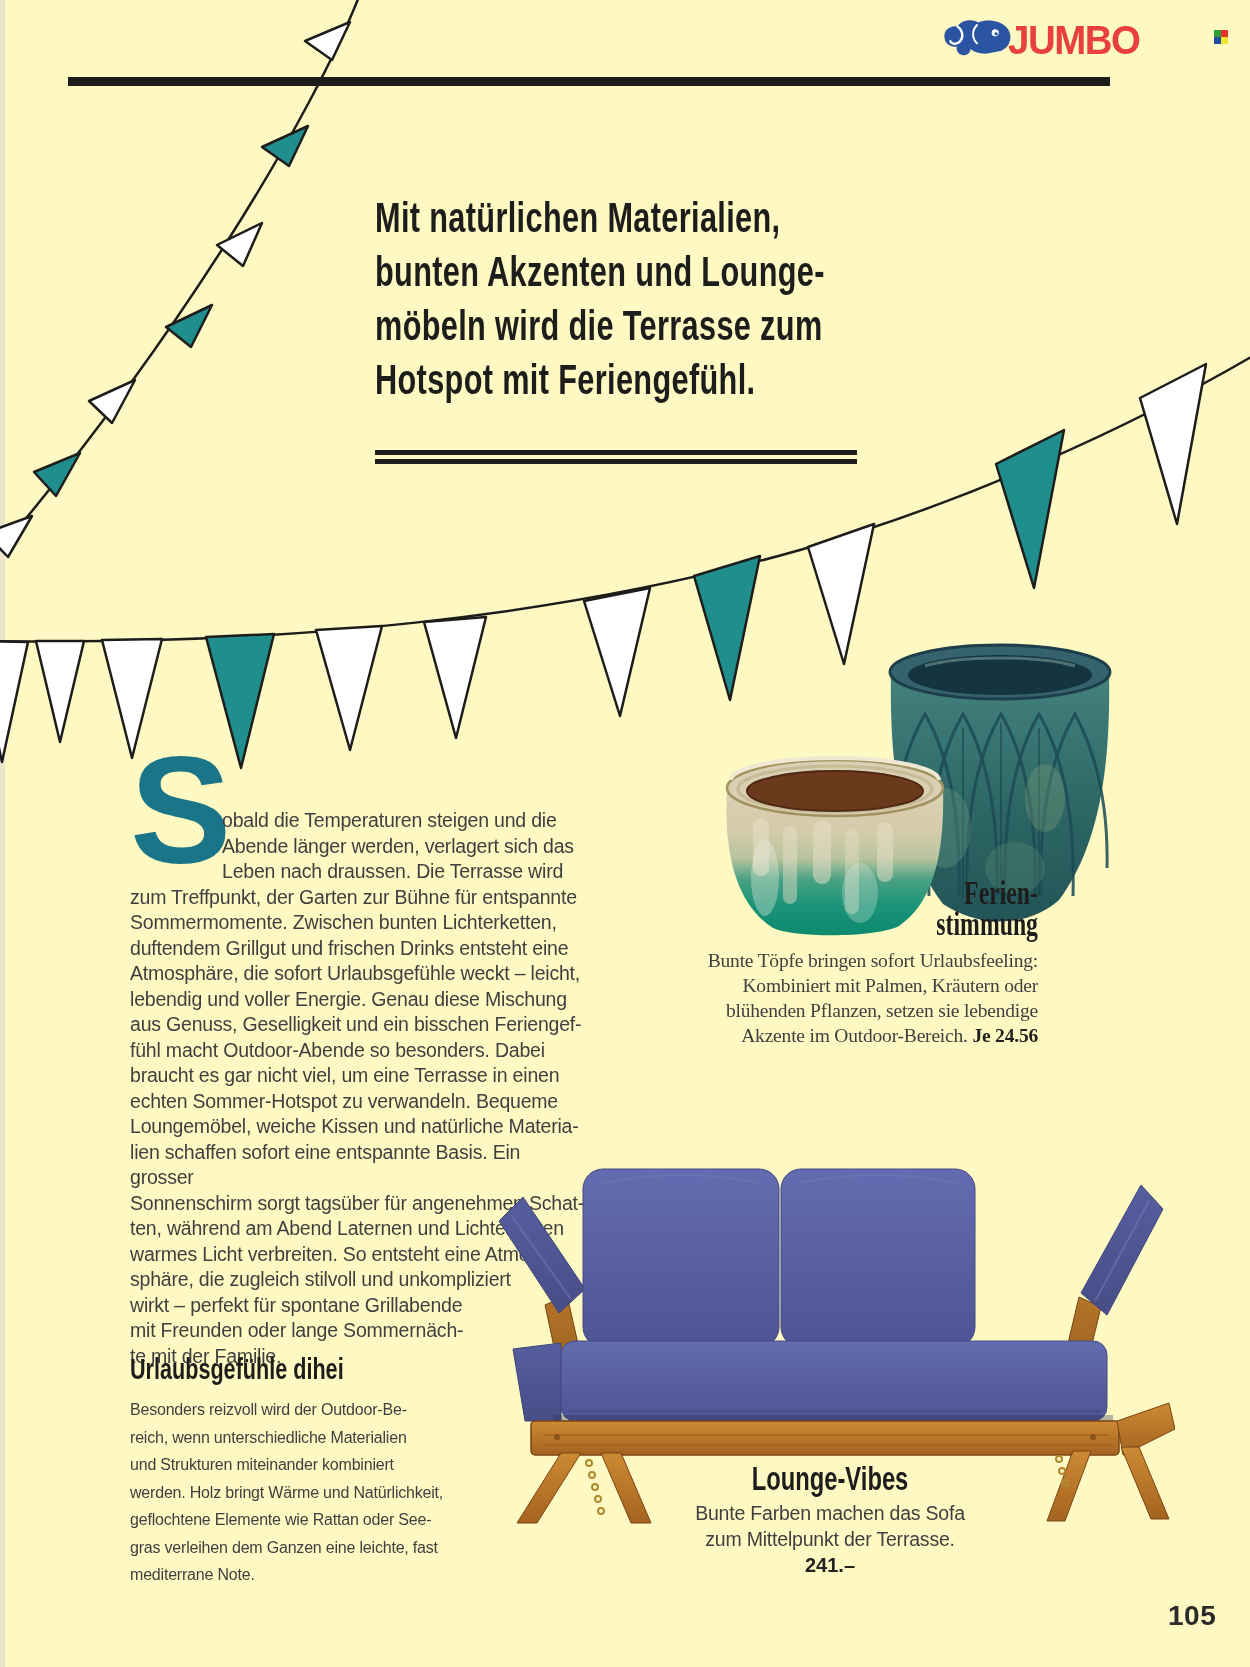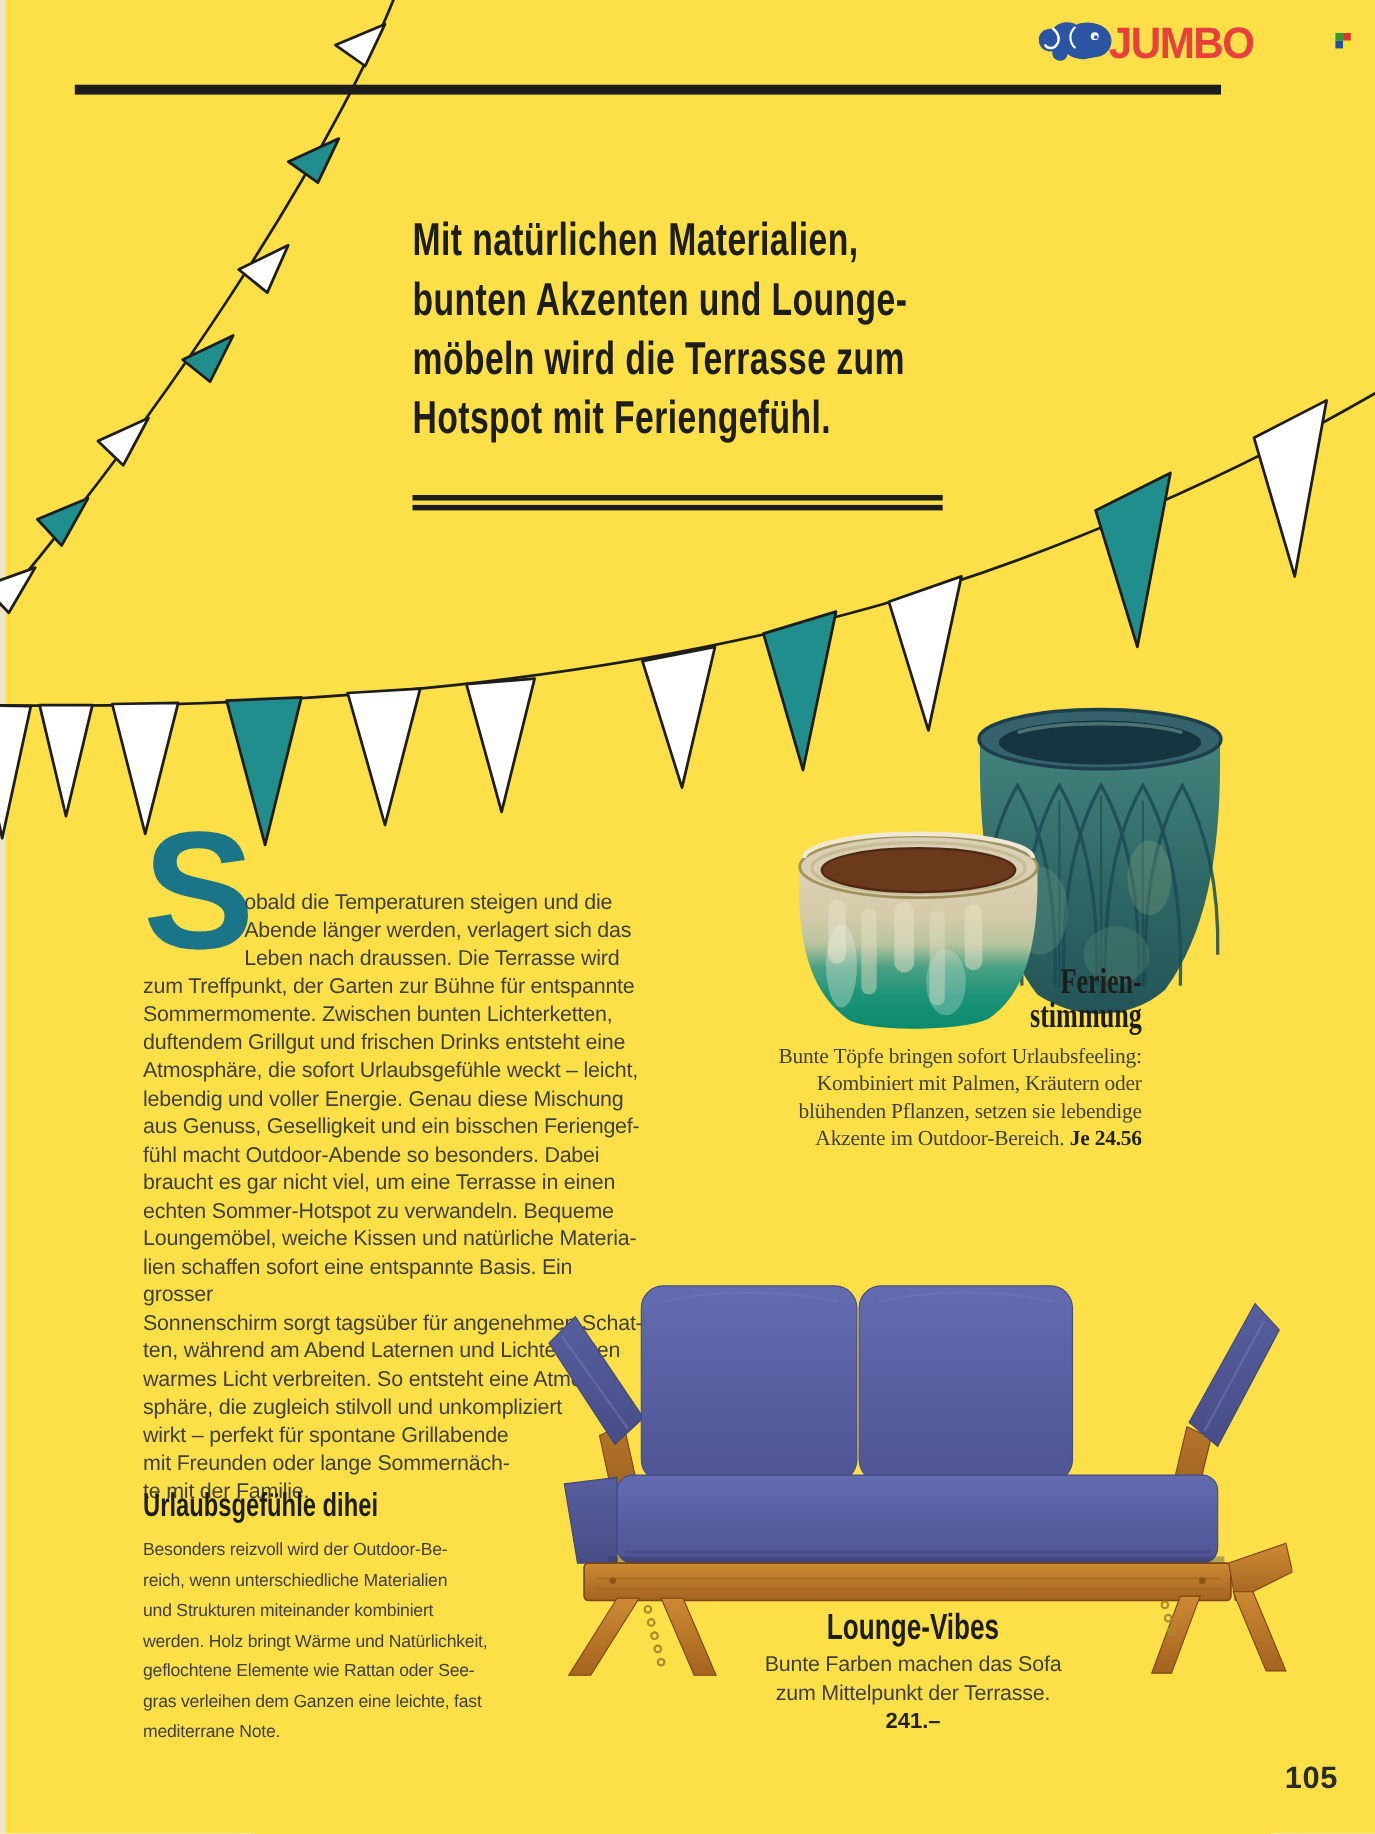--- a/index.html
+++ b/index.html
@@ -1,17 +1,17 @@
 <!DOCTYPE html>
 <html style="--accent-teal: #1f8e8d; --dropcap-teal: #1a7589; --brand-red: #e9403d; --brand-blue: #2b55a3; --ink: #1d1d1b; --body-text: #3f3f3f; --page-edge: #ece5cc; --wood-light: #cd8a34; --wood-dark: #8a5418; --cushion-purple: #5a62a6; --pot-teal: #35726f; --pot-green: #148a72; --pot-cream: #dbd1b5;"><head>
 <meta charset="utf-8">
 <style>
   html,body{margin:0;padding:0;background:#ffffff;}
   #page{
-    position:relative;width:1250px;height:1667px;overflow:hidden;background:#fde047;
+    position:relative;width:1250px;height:1667px;overflow:hidden;background:#fef9c3;
     font-family:"Liberation Sans", sans-serif;
   }
   .left-edge{position:absolute;left:0;top:0;width:5px;height:1667px;background:var(--page-edge,#ece5cc);}
   
   .brand{position:absolute;left:938px;top:16px;display:flex;align-items:center;}
   .brand svg{width:78px;height:48px;}
   .brand-name{font-weight:bold;font-size:40px;letter-spacing:-1.5px;color:var(--brand-red,#e9403d);margin-left:-8px;transform:scaleX(.96);transform-origin:left center;}
   .reg-mark{position:absolute;left:1214px;top:30px;width:14px;height:14px;display:grid;grid-template-columns:7px 7px;grid-template-rows:7px 7px;}
   .reg-mark i{display:block;}
   .reg-mark .g{background:#2f9e33;} .reg-mark .r{background:#e5332a;}

